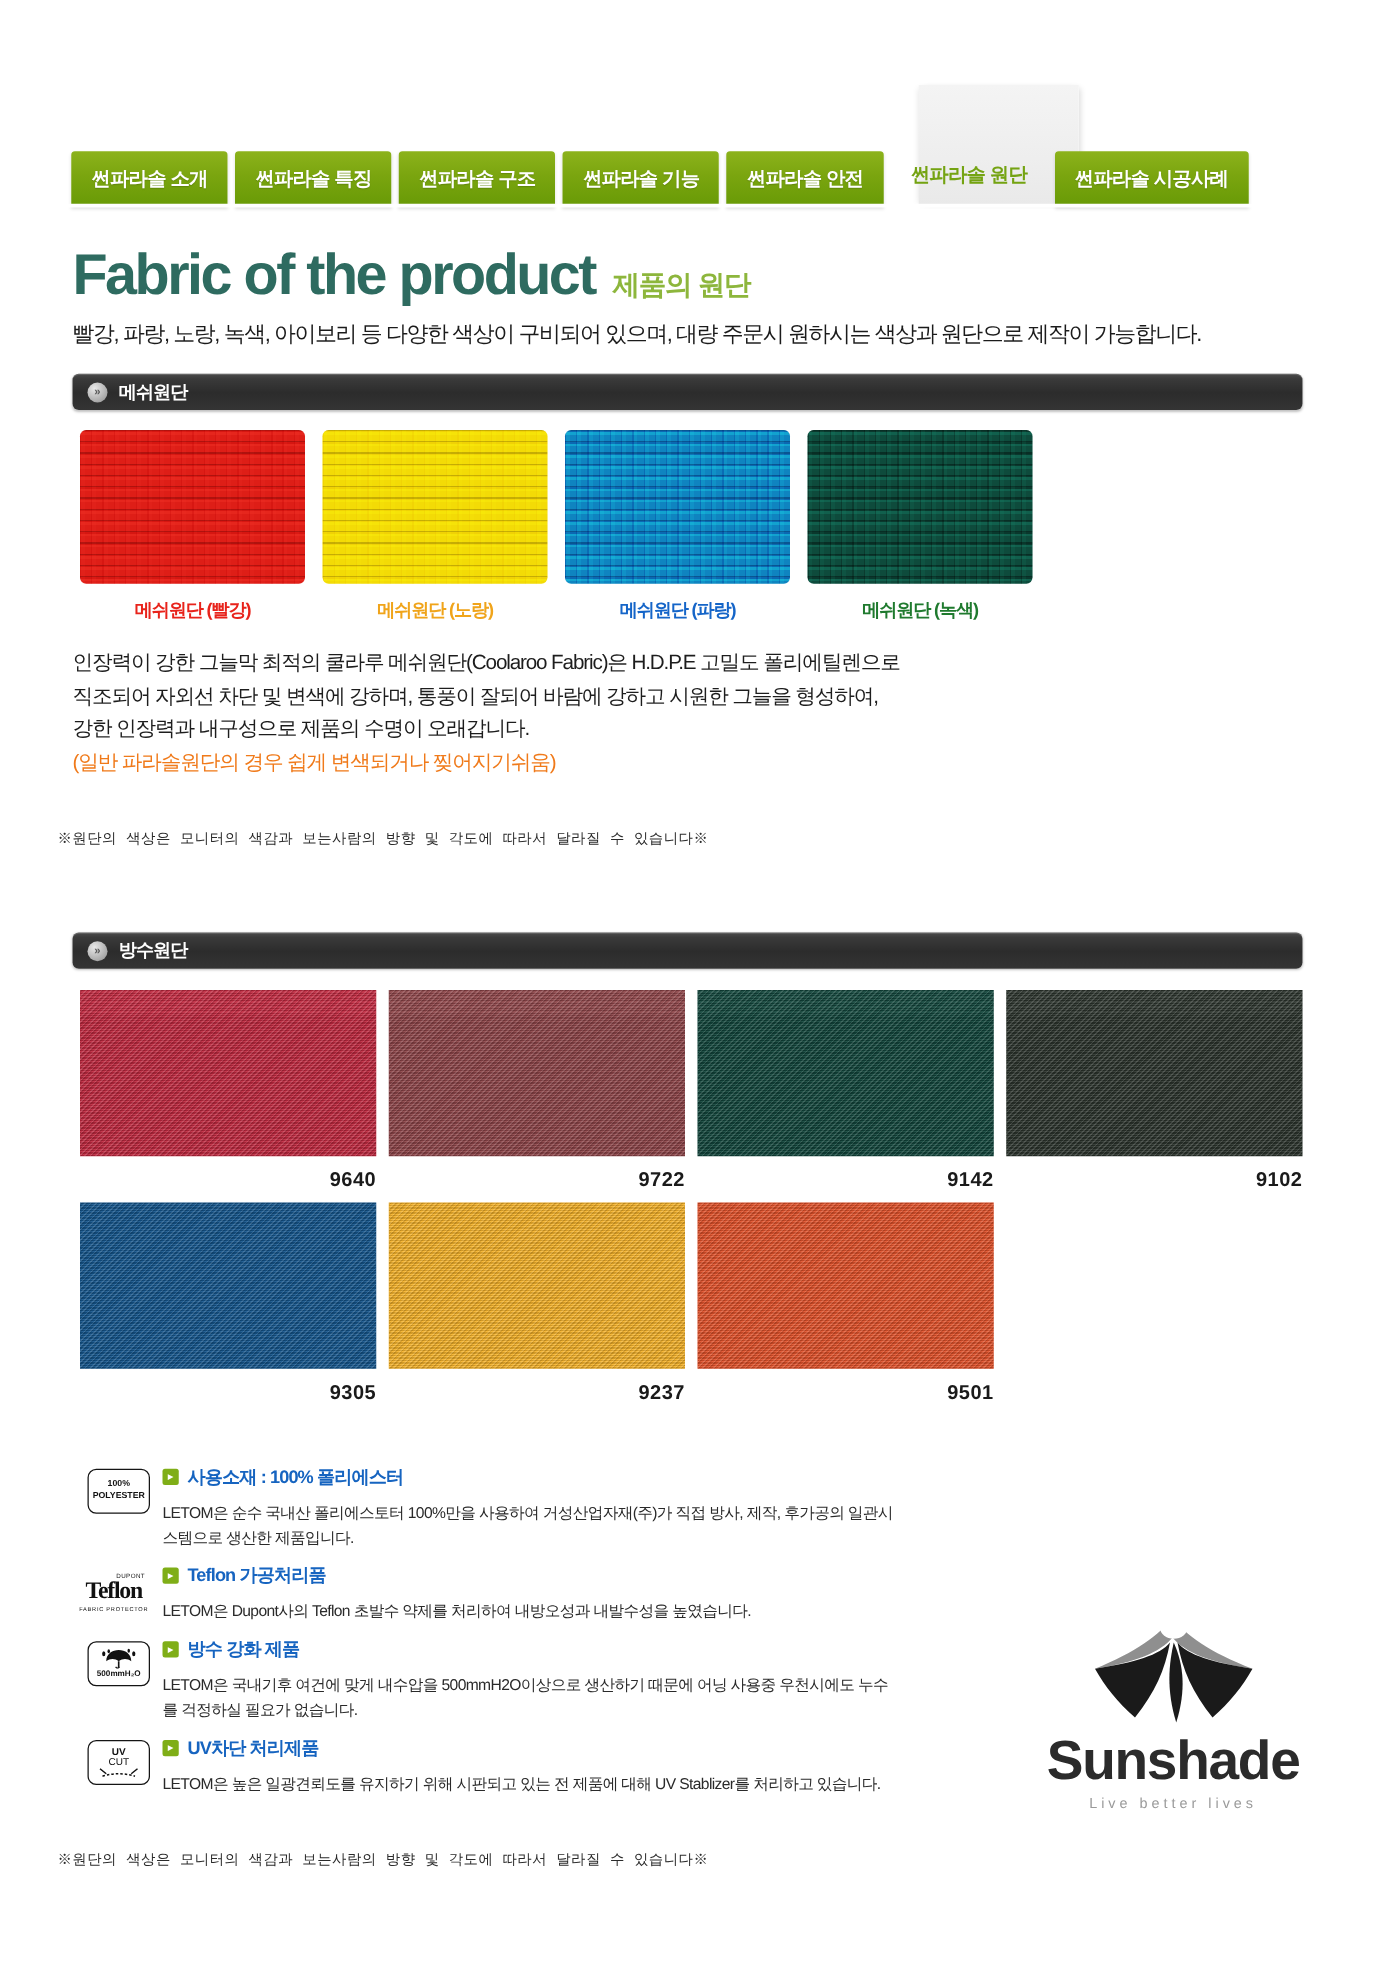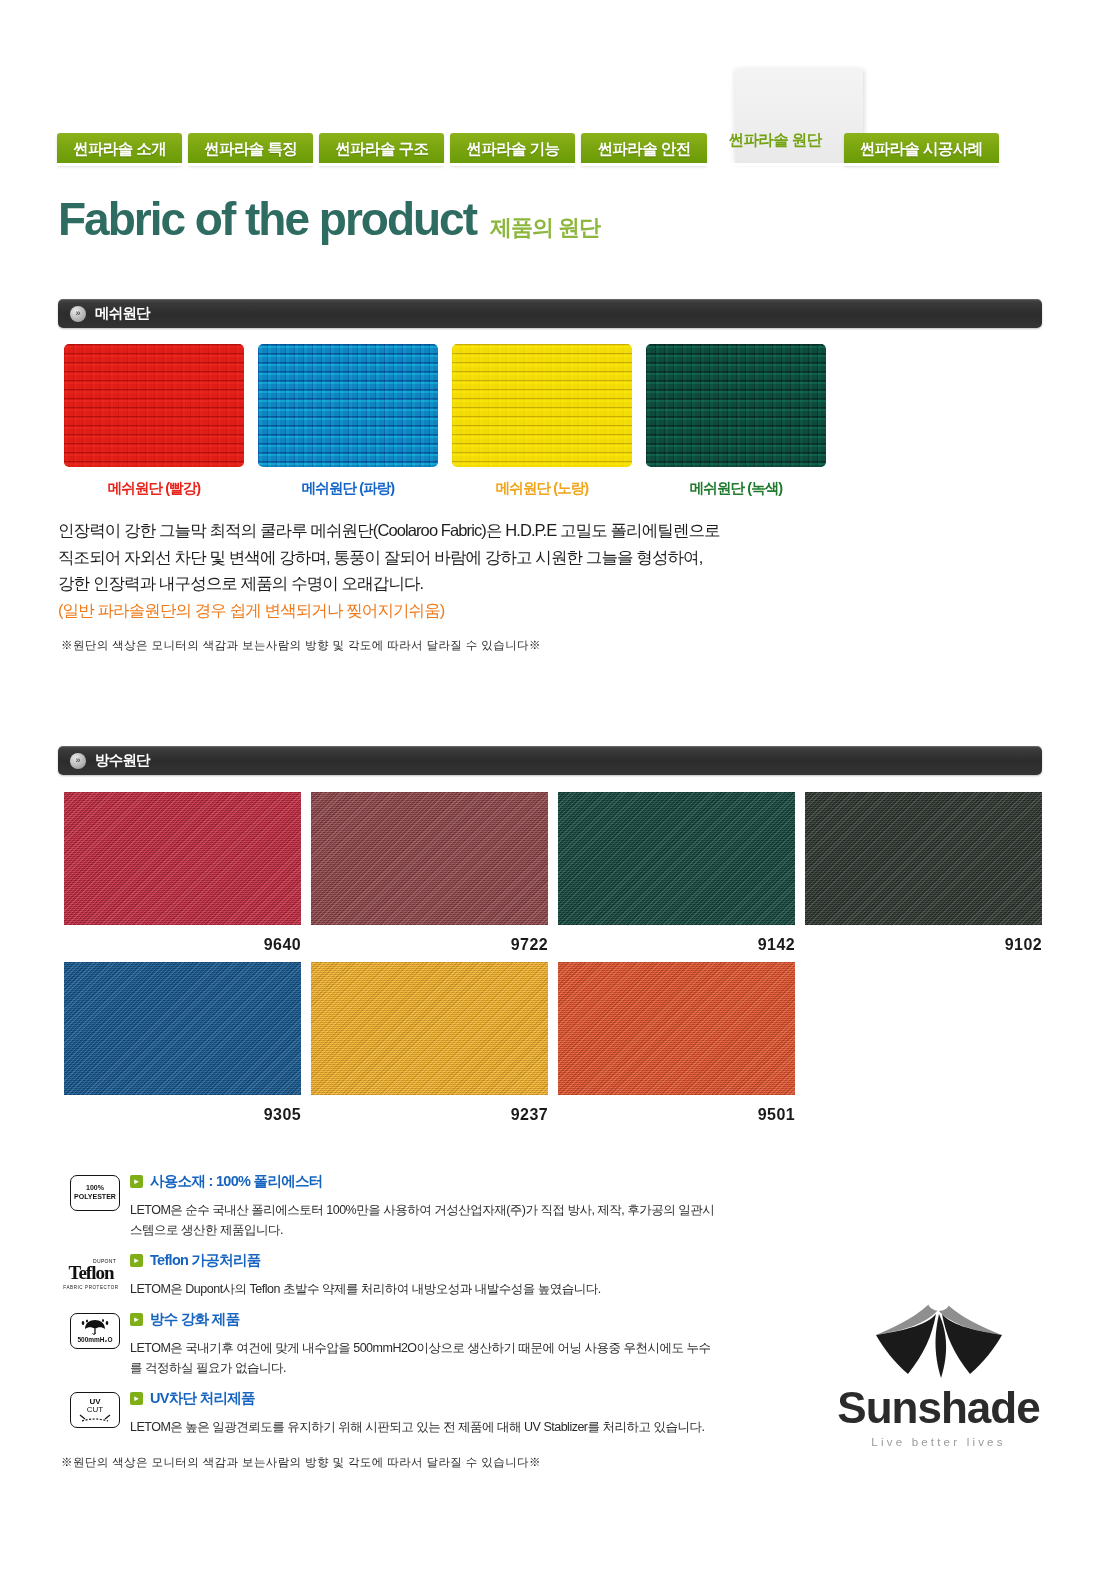--- a/index.html
+++ b/index.html
@@ -18,21 +18,21 @@
   .nav-active-bg {
     position: absolute; left: 735px; top: 68px; width: 128px; height: 97px;
     background: linear-gradient(to bottom, #f4f4f4 0%, #eeeeee 60%, #e9e9e9 100%);
     box-shadow: 3px 0 5px -2px rgba(0,0,0,.16), -3px 0 5px -2px rgba(0,0,0,.10);
   }
   .nav {
     position: absolute; left: 57px; top: 115px;
     display: flex; align-items: flex-end; gap: 6px;
   }
   .tab {
-    height: 32px; padding: 0 16px;
+    height: 44px; padding: 0 16px;
     display: flex; align-items: center; justify-content: center;
     background: linear-gradient(to bottom, #8cb21b 0%, #7aa50f 45%, #689a06 100%);
     color: #ffffff; font-size: 15.5px; font-weight: bold;
     letter-spacing: -0.6px; white-space: nowrap;
     border-radius: 3px 3px 0 0;
     box-shadow: 0 2px 3px rgba(0,0,0,.13);
     text-shadow: 0 1px 1px rgba(0,0,0,.18);
     cursor: pointer;
   }
   .tab.active {
@@ -109,23 +109,24 @@
   }
 
   
   .bodycopy {
     position: absolute; left: 58px; top: 517px;
     font-size: 16.5px; color: #1d1d1d; line-height: 1.62;
     letter-spacing: -0.9px;
   }
   .bodycopy .hl { color: #f07a1a; }
   .note {
-    position: absolute; left: 61px;
+    position: absolute; left: 46px;
     font-size: 11.5px; color: #2a2a2a; letter-spacing: 0.4px;
-    font-family: Liberation Sans, sans-serif;
+    font-family: Liberation Mono, monospace;
+    margin-top: 25px;
   }
 
   
   .wp-grid {
     position: absolute; left: 64px; top: 792px;
     display: grid; grid-template-columns: repeat(4, 237px);
     column-gap: 10px; row-gap: 8px;
   }
   .wp-item { width: 237px; }
   .wp-sw {
@@ -208,39 +209,40 @@
         <div class="tab">썬파라솔 시공사례</div>
       </div>
     <div class="nav-rule"></div>
   </div>
 
   <div class="title-block">
     <div class="title-row">
       <span class="title-en">Fabric of the product</span>
       <span class="title-ko">제품의 원단</span>
     </div>
+    <div class="subtitle">빨강, 파랑, 노랑, 녹색, 아이보리 등 다양한 색상이 구비되어 있으며, 대량 주문시 원하시는 색상과 원단으로 제작이 가능합니다.</div>
   </div>
 
   <div class="secbar" style="top:299px;">
     <span class="bullet">»</span>
     <span class="sectitle">메쉬원단</span>
   </div>
 
   <div class="mesh-row" id="mesh-row">
       <div class="mesh-item">
         <div class="mesh-sw" style="background: rgb(224, 31, 24);"></div>
         <div class="mesh-label" style="color: rgb(232, 35, 27);">메쉬원단 (빨강)</div>
       </div>
       <div class="mesh-item">
+        <div class="mesh-sw" style="background: rgb(244, 221, 6);"></div>
+        <div class="mesh-label" style="color: rgb(240, 164, 26);">메쉬원단 (노랑)</div>
+      </div>
+      <div class="mesh-item">
         <div class="mesh-sw" style="background: rgb(15, 139, 196);"></div>
         <div class="mesh-label" style="color: rgb(21, 101, 200);">메쉬원단 (파랑)</div>
-      </div>
-      <div class="mesh-item">
-        <div class="mesh-sw" style="background: rgb(244, 221, 6);"></div>
-        <div class="mesh-label" style="color: rgb(240, 164, 26);">메쉬원단 (노랑)</div>
       </div>
       <div class="mesh-item">
         <div class="mesh-sw" style="background: rgb(14, 80, 64);"></div>
         <div class="mesh-label" style="color: rgb(31, 122, 46);">메쉬원단 (녹색)</div>
       </div>
     </div>
 
   <div class="bodycopy">
     <div>인장력이 강한 그늘막 최적의 쿨라루 메쉬원단(Coolaroo Fabric)은 H.D.P.E 고밀도 폴리에틸렌으로</div>
     <div>직조되어 자외선 차단 및 변색에 강하며, 통풍이 잘되어 바람에 강하고 시원한 그늘을 형성하여,</div>

